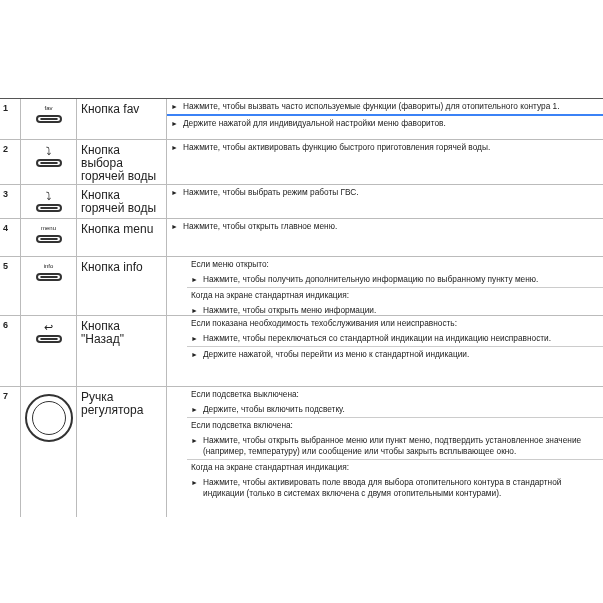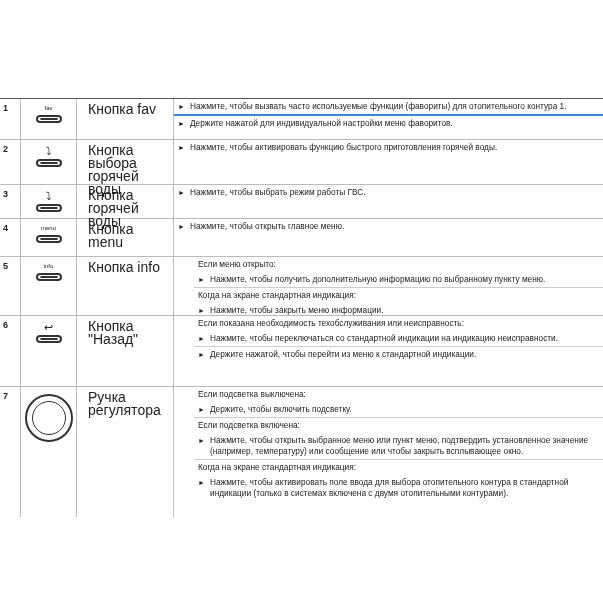--- a/index.html
+++ b/index.html
@@ -2,21 +2,21 @@
 <html><head>
 <meta charset="utf-8">
 <style>
   html, body { margin:0; padding:0; background:#ffffff; }
   body { width:603px; height:603px; position:relative; overflow:hidden;
          font-family:"Liberation Sans", sans-serif; color:#222; }
   .table { position:absolute; left:0; top:98px; width:603px; border-top:1px solid #555; }
   .row { display:flex; border-bottom:1px solid #bbb; }
   .c-num { width:21px; padding:4px 0 0 3px; font-weight:bold; font-size:9px; box-sizing:border-box; border-right:1px solid #bbb; }
   .c-icon { width:56px; border-right:1px solid #bbb; display:flex; flex-direction:column; align-items:center; padding-top:5px; box-sizing:border-box; }
-  .c-name { width:90px; border-right:1px solid #bbb; padding:4px 4px 0 4px; font-size:14px; line-height:13px; box-sizing:border-box;margin-left:7px; }
+  .c-name { width:90px; border-right:1px solid #bbb; padding:4px 4px 0 4px; font-size:12px; line-height:13px; box-sizing:border-box; }
   .c-desc { flex:1; font-size:8.3px; }
   .d-item { display:flex; padding:2px 4px; line-height:11px; }
   .d-item .arr { width:12px; flex-shrink:0; font-size:7px; }
   .d-group { border-bottom:1px solid #ccc;margin-left:20px; }
   .d-group:last-child { border-bottom:none; }
   .d-head { padding:2px 4px; line-height:11px; }
   .btn-label { font-size:6px; height:8px; line-height:8px; margin-bottom:3px; }
   .pill { width:26px; height:8px; border:2px solid #333; border-radius:6px; box-sizing:border-box; position:relative; }
   .pill::after { content:""; position:absolute; left:2px; right:2px; top:1px; bottom:1px; border:1px solid #333; border-radius:3px; }
   .glyph { font-size:11px; height:12px; line-height:12px; margin-bottom:2px; }
@@ -104,21 +104,21 @@
         <div class="d-head">Если меню открыто:</div>
         <div class="d-item">
             <span class="arr">►</span>
             <span>Нажмите, чтобы получить дополнительную информацию по выбранному пункту меню.</span>
           </div>
       </div>
       <div class="d-group">
         <div class="d-head">Когда на экране стандартная индикация:</div>
         <div class="d-item">
             <span class="arr">►</span>
-            <span>Нажмите, чтобы закрыть меню информации.</span>
+            <span>Нажмите, чтобы открыть меню информации.</span>
           </div>
       </div>
     </div>
   </div>
 
   <div class="row" style="height:70px">
     <div class="c-num">6</div>
     <div class="c-icon">
       <div class="glyph">↩</div>
       <div class="pill"></div>

